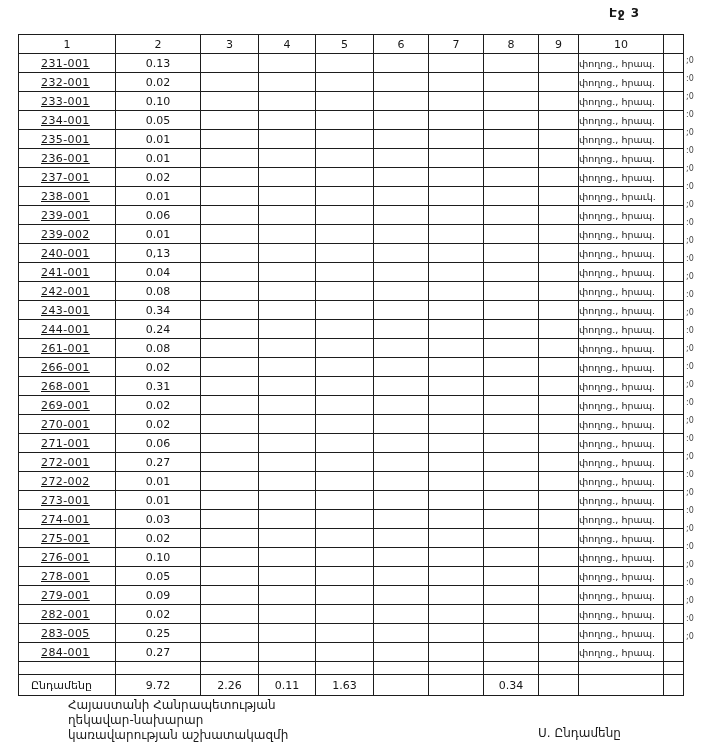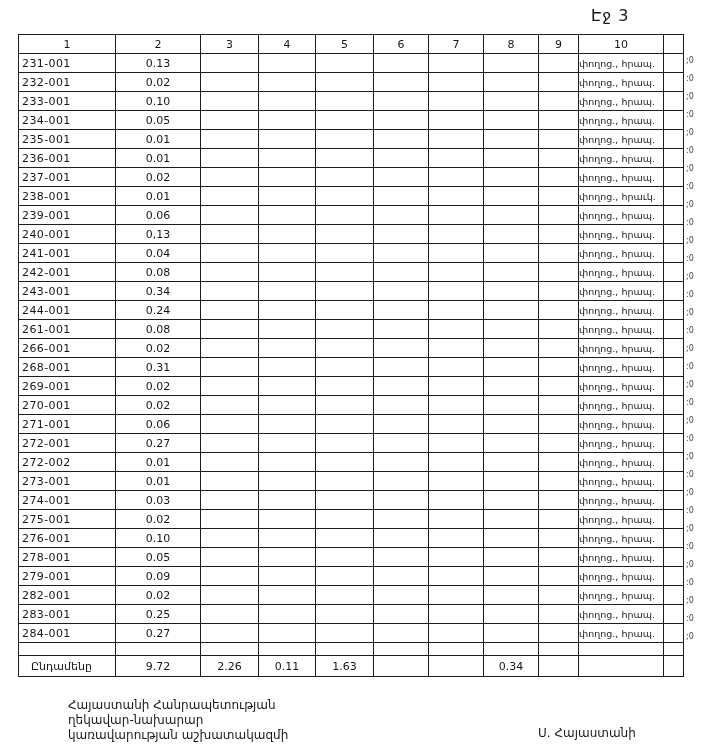--- a/index.html
+++ b/index.html
@@ -6,36 +6,36 @@
   body {
     width:701px; height:756px;
     background:#ffffff;
     font-family:"DejaVu Sans", sans-serif;
     color:#161616;
     position:relative;
     overflow:hidden;
   }
   .page { position:absolute; inset:0; }
   .page-label {
-    position:absolute; top:6px; left:591px;
-    font-size:16px; font-weight:400; letter-spacing:1px;
+    position:absolute; top:6px; left:609px;
+    font-size:12px; font-weight:700; letter-spacing:1px;
   }
   table.sheet {
     position:absolute; left:18px; top:34px; width:665px;
     border-collapse:collapse; table-layout:fixed;
     font-size:11px;
   }
   .sheet td, .sheet th {
     border:1px solid #1d1d1d;
     height:18px; padding:0;
     overflow:hidden; white-space:nowrap;
     font-weight:400;
   }
   .sheet thead th { text-align:center; font-size:11px; height:18px; }
-  td.code { text-align:left; padding-left:3px; letter-spacing:0.4px; }
+  td.code { text-align:left; padding-left:22px; letter-spacing:0.4px;text-decoration:underline; }
   td.val  { text-align:center;margin-top:24px; }
   td.note { font-size:9.5px; padding-left:0; color:#222; }
   tr.spacer td { height:12px; }
   tr.totals td { height:20px; }
   tr.totals td.label { text-align:left; padding-left:12px; }
   tr.totals td.val { text-align:center; }
   .marks {
     position:absolute; left:686px; top:52px; width:15px;
     font-size:8px; color:#444; line-height:18px;
   }
@@ -197,20 +197,33 @@
           <td class=""></td>
           <td class=""></td>
           <td class=""></td>
           <td class=""></td>
           <td class=""></td>
           <td class=""></td>
           <td class="note">փողոց., հրապ.</td>
           <td class=""></td>
         </tr>
         <tr>
+          <td class="code">239-002</td>
+          <td class="val">0.01</td>
+          <td class=""></td>
+          <td class=""></td>
+          <td class=""></td>
+          <td class=""></td>
+          <td class=""></td>
+          <td class=""></td>
+          <td class=""></td>
+          <td class="note">փողոց., հրապ.</td>
+          <td class=""></td>
+        </tr>
+        <tr>
           <td class="code">240-001</td>
           <td class="val">0,13</td>
           <td class=""></td>
           <td class=""></td>
           <td class=""></td>
           <td class=""></td>
           <td class=""></td>
           <td class=""></td>
           <td class=""></td>
           <td class="note">փողոց., հրապ.</td>
@@ -457,21 +470,21 @@
           <td class=""></td>
           <td class=""></td>
           <td class=""></td>
           <td class=""></td>
           <td class=""></td>
           <td class=""></td>
           <td class="note">փողոց., հրապ.</td>
           <td class=""></td>
         </tr>
         <tr>
-          <td class="code">283-001</td>
+          <td class="code">283-005</td>
           <td class="val">0.25</td>
           <td class=""></td>
           <td class=""></td>
           <td class=""></td>
           <td class=""></td>
           <td class=""></td>
           <td class=""></td>
           <td class=""></td>
           <td class="note">փողոց., հրապ.</td>
           <td class=""></td>
@@ -553,15 +566,15 @@
       <div>:0</div>
       <div>;0</div>
     </div>
 
   <div class="footer">
     <div>Հայաստանի Հանրապետության</div>
     <div>ղեկավար-նախարար</div>
     <div>կառավարության աշխատակազմի</div>
   </div>
 
-  <div class="signature">Ս. Հայաստանի</div>
+  <div class="signature">Ս. Ընդամենը</div>
 
 </div>
 
 </body></html>

